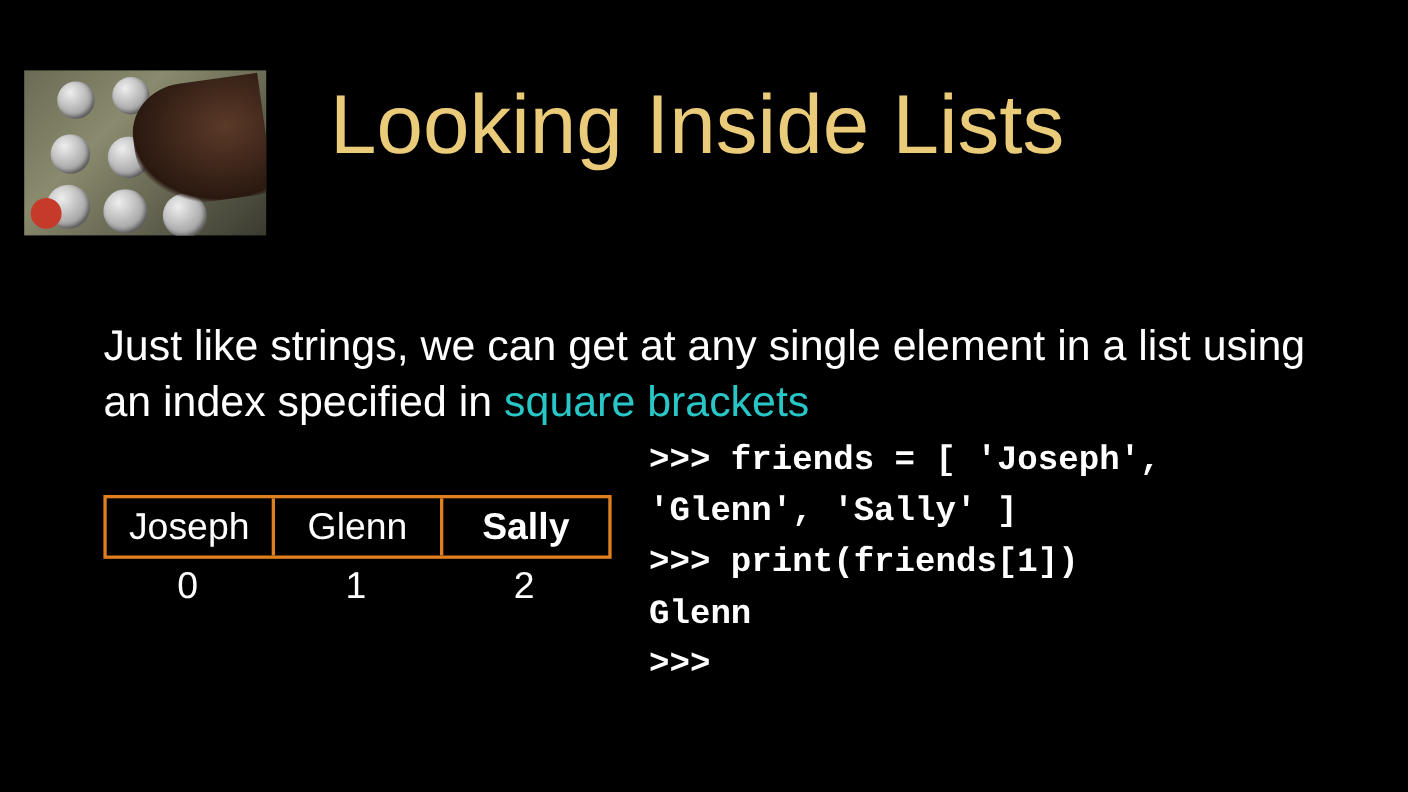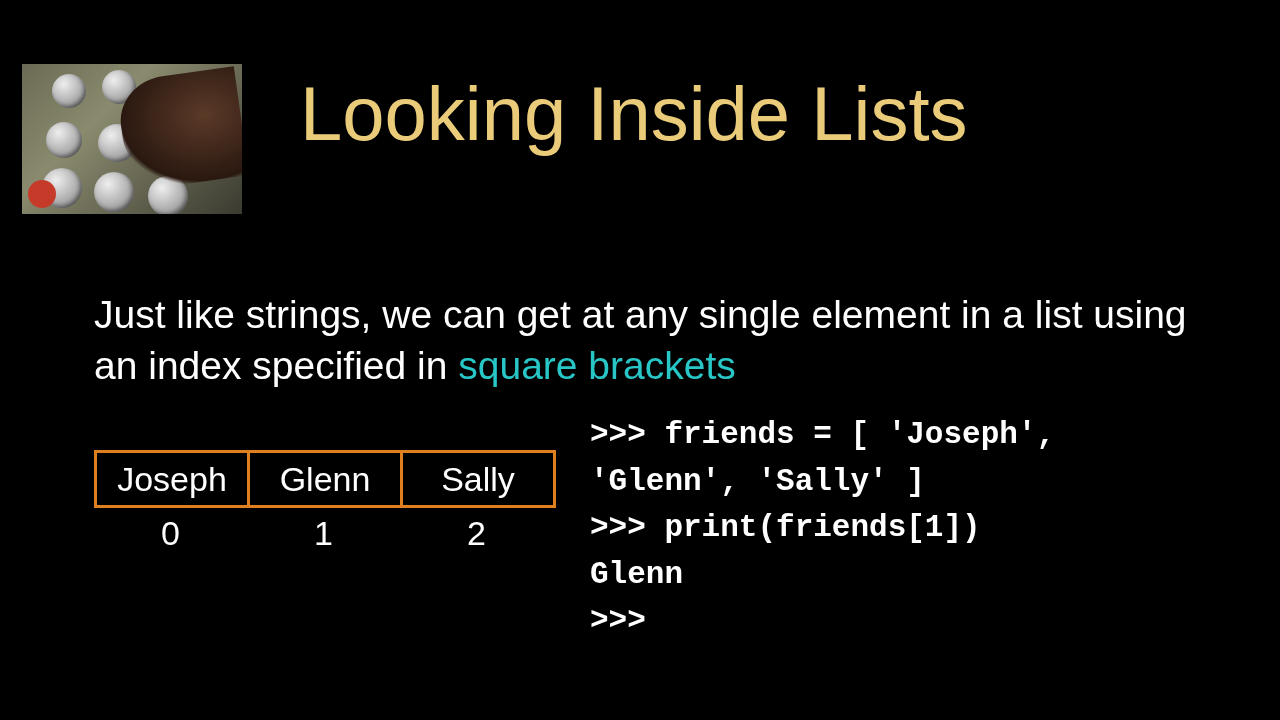--- a/index.html
+++ b/index.html
@@ -83,35 +83,35 @@
   .cell {
     width: 150px;
     height: 52px;
     display: flex;
     align-items: center;
     justify-content: center;
     font-size: 34px;
     color: #fff;
     border-right: 3px solid #e07f1e;
   }
-  .cell:last-child { border-right: none; }
+  .cell:last-child { border-right: none; font-weight: bold; }
   .indices {
     display: flex;
     margin-top: 6px;
   }
   .idx {
     width: 153px;
     text-align: center;
     font-size: 34px;
     color: #fff;
   }
   .code {
     position: absolute;
     left: 590px;
-    top: 412px;
+    top: 396px;
     font-family: "Courier New", Courier, monospace;
     font-size: 31px;
     font-weight: bold;
     color: #fff;
     line-height: 1.5;
     white-space: pre;
   }
 </style>
 </head>
 <body>

